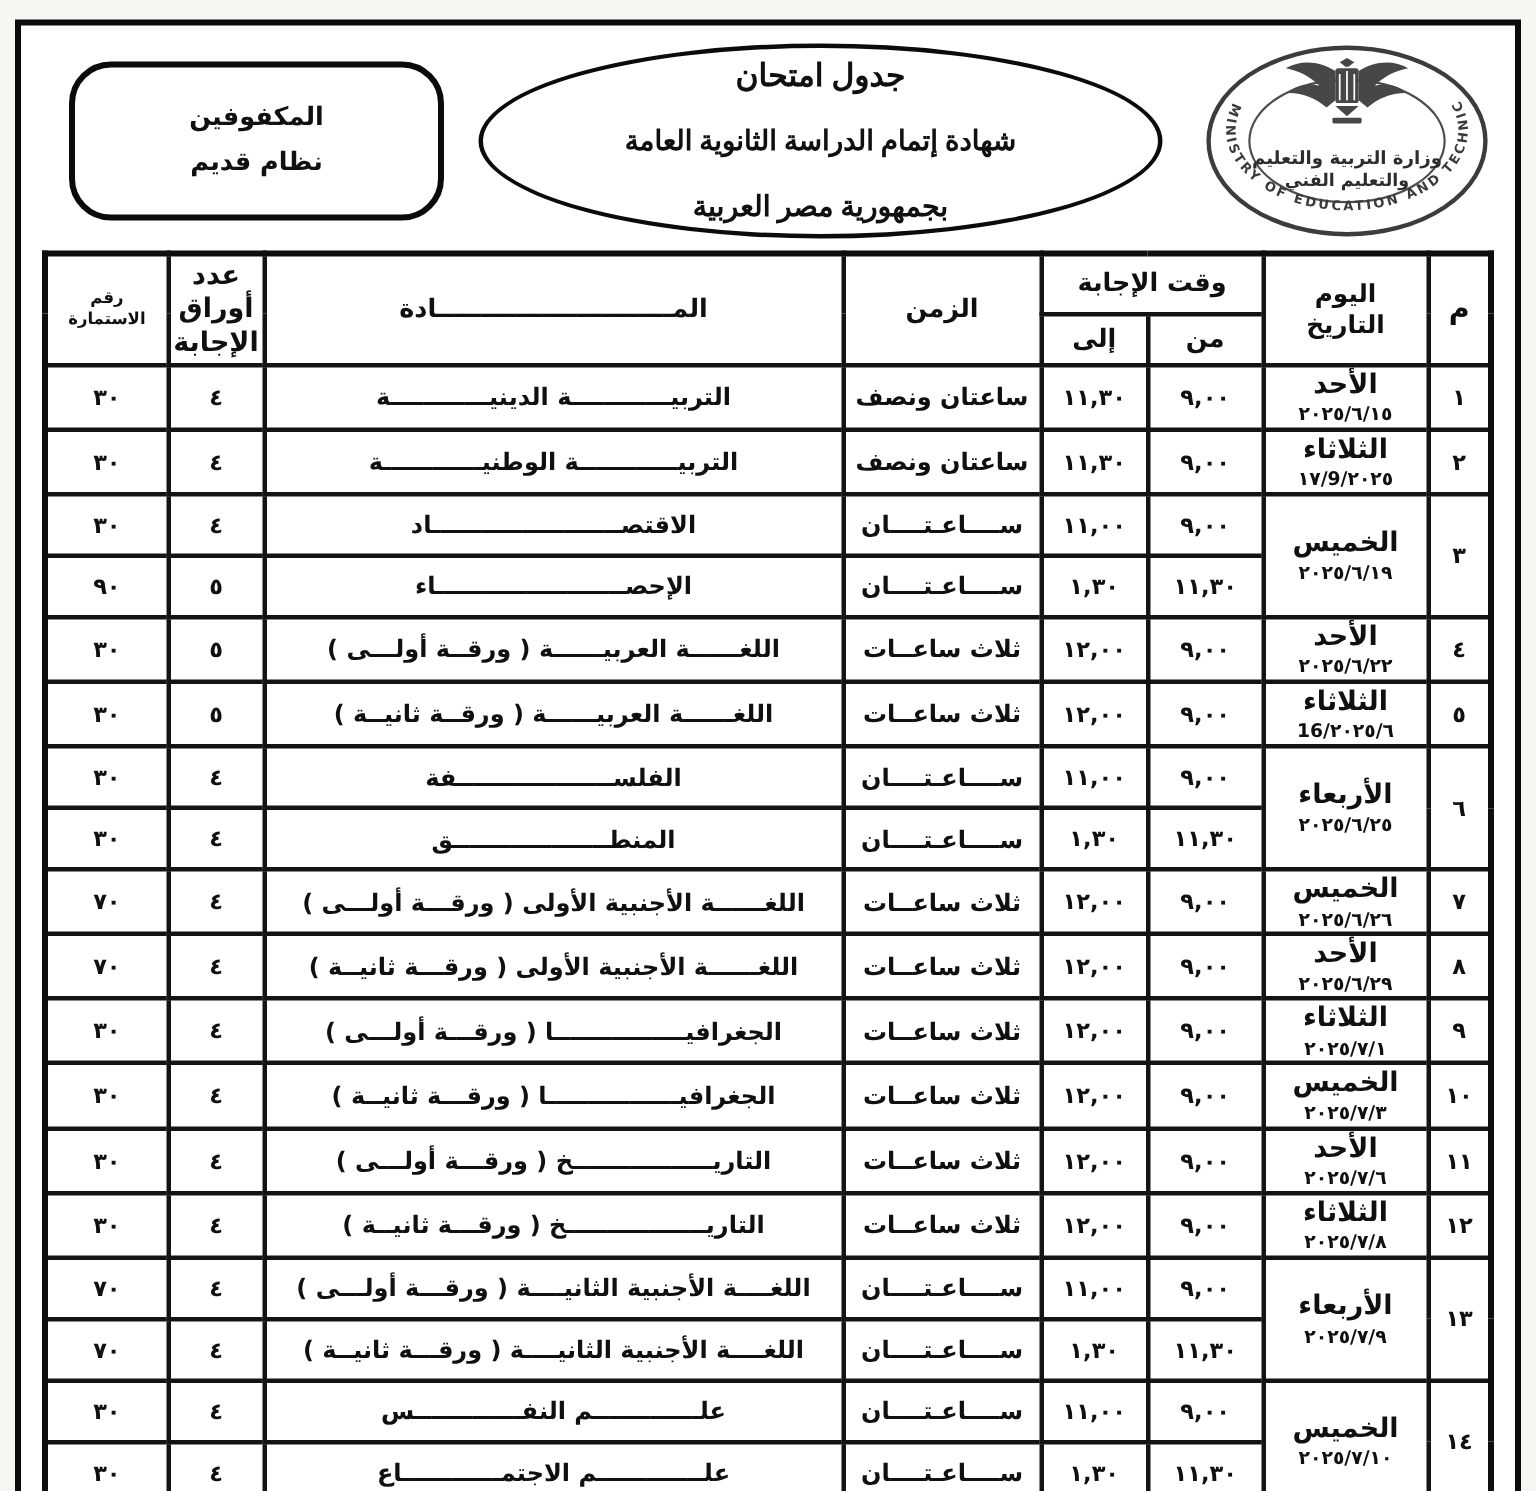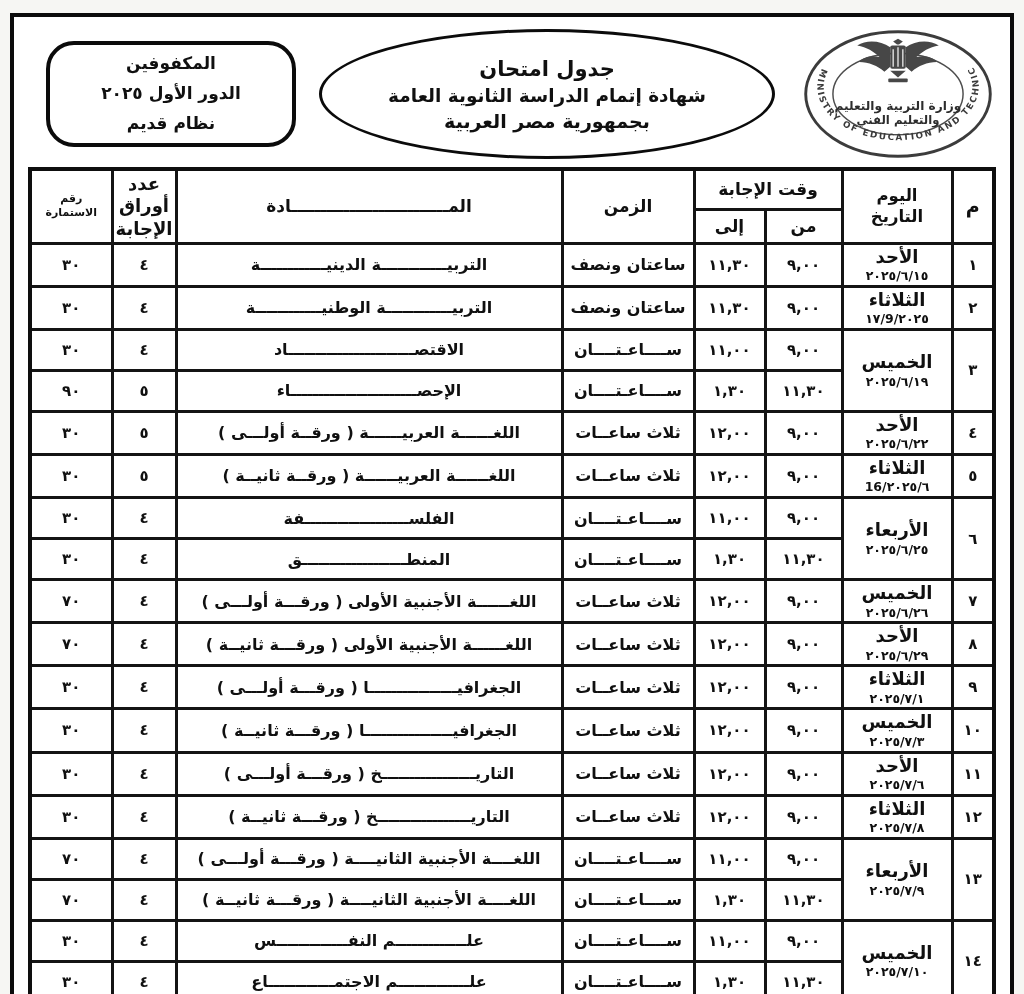--- a/index.html
+++ b/index.html
@@ -28,22 +28,22 @@
     direction: rtl;
     border: 4px solid #0b0b0b; border-radius: 28px;
     width: 250px; height: 106px;
     display: flex; flex-direction: column; justify-content: center;
     text-align: center; font-weight: 700; font-size: 17px; line-height: 1.75;
   }
   .title-ellipse {
     direction: rtl;
     border: 3px solid #0b0b0b; border-radius: 50%;
     width: 456px; height: 130px;
-    display: flex; flex-direction: column; justify-content: center;
-    text-align: center; font-weight: 700; padding: 6px 26px;
+    display: flex; flex-direction: column; justify-content: space-between;
+    text-align: center; font-weight: 700; padding: 6px 26px; font-family: Liberation Serif, serif;
   }
   .title-l1 { font-size: 21px; }
   .title-l2 { font-size: 18.5px; margin-top: 4px; white-space: nowrap; }
   .title-l3 { font-size: 19px; margin-top: 4px; }
   .seal-wrap { width: 200px; height: 136px; flex: 0 0 auto; }
   
   table.schedule {
     direction: rtl;
     border-collapse: collapse; table-layout: fixed;
     width: 964px; margin: 4px auto 0 auto;
@@ -74,21 +74,20 @@
 </style>
 </head>
 <body>
 
 <div class="page-frame">
 
   <div class="header-row">
 
     <div class="info-box">
       <div>المكفوفين</div>
-      <div>الدور الأول ٢٠٢٥</div>
       <div>نظام قديم</div>
     </div>
 
     <div class="title-ellipse">
       <div class="title-l1">جدول امتحان</div>
       <div class="title-l2">شهادة إتمام الدراسة الثانوية العامة</div>
       <div class="title-l3">بجمهورية مصر العربية</div>
     </div>
 
     <div class="seal-wrap">

